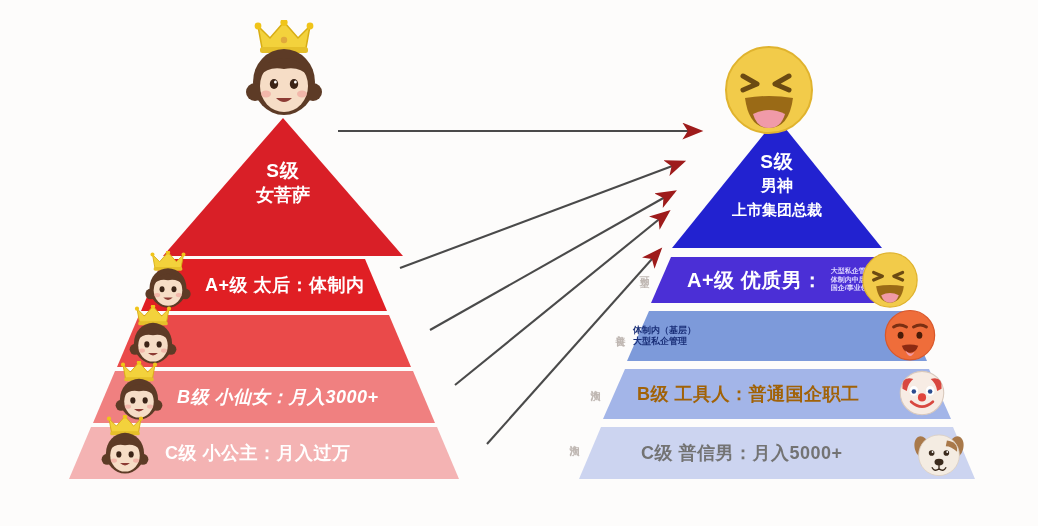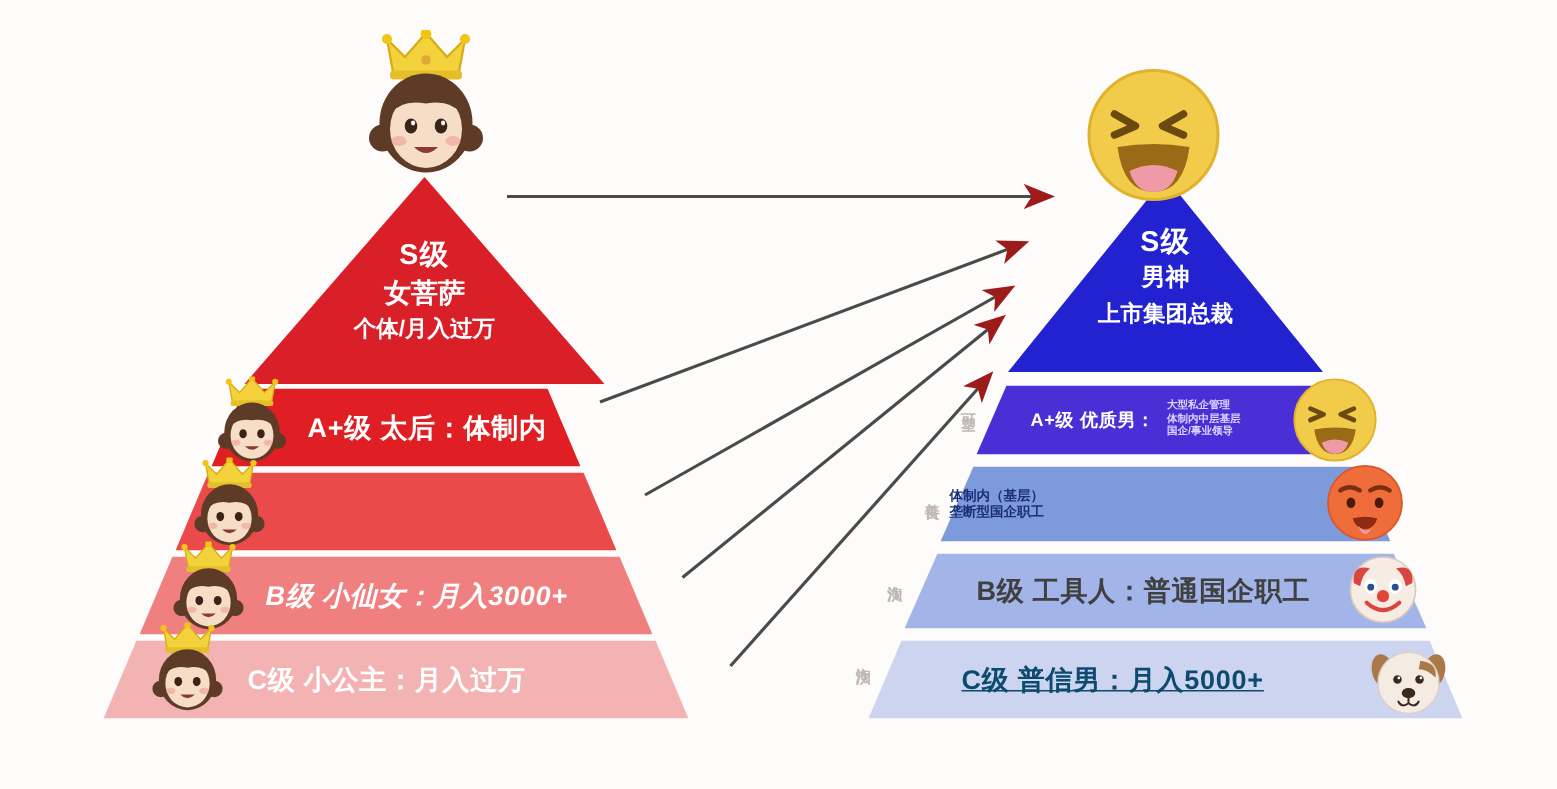--- a/index.html
+++ b/index.html
@@ -134,21 +134,20 @@
 
         <path d="M40 78 Q48 86 56 78 Z" fill="#8c3b34"></path>
       </svg>
     </div>
 
     <div id="left-apex-wrap">
       <div id="left-apex"></div>
       <div id="left-apex-text">
         <div class="l1">S级</div>
         <div class="l2">女菩萨</div>
-        <div class="l3">个体/月入过万</div>
       </div>
     </div>
 
     <div class="tier ltier" style="left:141px;top:259px;width:246px;height:52px;">
       <svg class="tier-shape" viewBox="0 0 246 52" preserveAspectRatio="none">
         <polygon points="22,0 224,0 246,52 0,52" fill="#e01f24"></polygon>
       </svg>
       <span class="tier-label" style="margin-left:64px;">A+级 太后：体制内</span>
       <div class="emo" style="left:-2px;top:-8px;">
         <svg width="58" height="62" viewBox="0 0 96 104">
@@ -267,79 +266,79 @@
         <div class="l1">S级</div>
         <div class="l2">男神</div>
         <div class="l3">上市集团总裁</div>
       </div>
     </div>
 
     <div class="tier rtier" style="left:651px;top:257px;width:252px;height:46px;">
       <svg class="tier-shape" viewBox="0 0 252 46" preserveAspectRatio="none">
         <polygon points="20,0 232,0 252,46 0,46" fill="#4b2fd6"></polygon>
       </svg>
-      <span class="tier-label" style="margin-left:36px;font-size:12px;">A+级 优质男：</span>
+      <span class="tier-label" style="margin-left:36px;font-size:20px;">A+级 优质男：</span>
       <span class="sub3" style="color:#dcd4ff;">大型私企管理
 体制内中层基层
 国企/事业领导</span>
       <div class="emo" style="right:-16px;top:-6px;">
         <svg width="58" height="58" viewBox="0 0 92 92">
           <circle cx="46" cy="46" r="43" fill="#f2cb4a" stroke="#e0b32e" stroke-width="2"></circle>
           <path d="M20 34 L34 40 L20 46" stroke="#6b4a12" stroke-width="5" fill="none" stroke-linecap="round" stroke-linejoin="round"></path>
           <path d="M66 34 L52 40 L66 46" stroke="#6b4a12" stroke-width="5" fill="none" stroke-linecap="round" stroke-linejoin="round"></path>
           <path d="M24 56 Q46 52 68 56 Q64 82 46 82 Q28 82 24 56 Z" fill="#9a6a16"></path>
           <path d="M32 70 Q46 63 60 70 Q56 82 46 82 Q36 82 32 70 Z" fill="#f09aa8"></path>
         </svg>
       </div>
     </div>
 
     <div class="tier rtier" style="left:627px;top:311px;width:300px;height:50px;">
       <svg class="tier-shape" viewBox="0 0 300 50" preserveAspectRatio="none">
         <polygon points="22,0 278,0 300,50 0,50" fill="#7d9ada"></polygon>
       </svg>
       <span class="sub2" style="color:#1a2f78;">体制内（基层）
-垄断型国企职工</span>
+大型私企管理</span>
       <div class="emo" style="right:-10px;top:-4px;">
         <svg width="54" height="54" viewBox="0 0 92 92">
           <circle cx="46" cy="48" r="42" fill="#ef6d3a" stroke="#d9572a" stroke-width="2"></circle>
           <path d="M18 34 Q28 27 40 34" stroke="#7a2f12" stroke-width="5" fill="none" stroke-linecap="round"></path>
           <path d="M52 34 Q64 27 74 34" stroke="#7a2f12" stroke-width="5" fill="none" stroke-linecap="round"></path>
           <ellipse cx="30" cy="48" rx="5" ry="6" fill="#4a1c08"></ellipse>
           <ellipse cx="62" cy="48" rx="5" ry="6" fill="#4a1c08"></ellipse>
           <path d="M32 66 Q46 62 60 66 Q56 78 46 78 Q36 78 32 66 Z" fill="#8c2a12"></path>
           <path d="M38 74 Q46 92 54 76 Q48 84 38 74 Z" fill="#f09aa8"></path>
         </svg>
       </div>
     </div>
 
     <div class="tier rtier" style="left:603px;top:369px;width:348px;height:50px;">
       <svg class="tier-shape" viewBox="0 0 348 50" preserveAspectRatio="none">
         <polygon points="22,0 326,0 348,50 0,50" fill="#a3b5e8"></polygon>
       </svg>
-      <span class="tier-label" style="margin-left:48px;color:#404040;font-size:18px;">B级 工具人：普通国企职工</span>
+      <span class="tier-label" style="margin-left:34px;color:#a16207;font-size:18px;">B级 工具人：普通国企职工</span>
       <div class="emo" style="right:4px;top:-2px;">
         <svg width="50" height="50" viewBox="0 0 92 92">
           <circle cx="46" cy="48" r="40" fill="#f7ece4" stroke="#d9c9bd" stroke-width="2"></circle>
           <path d="M10 40 Q8 16 30 22 Q20 30 18 44 Z" fill="#d8473f"></path>
           <path d="M82 40 Q84 16 62 22 Q72 30 74 44 Z" fill="#d8473f"></path>
           <ellipse cx="31" cy="44" rx="8" ry="9" fill="#fff"></ellipse>
           <ellipse cx="61" cy="44" rx="8" ry="9" fill="#fff"></ellipse>
           <circle cx="31" cy="45" r="4.2" fill="#2c4d8f"></circle>
           <circle cx="61" cy="45" r="4.2" fill="#2c4d8f"></circle>
           <circle cx="46" cy="56" r="7.5" fill="#e0453c"></circle>
           <path d="M26 64 Q46 82 66 64" stroke="#d8473f" stroke-width="5" fill="none" stroke-linecap="round"></path>
         </svg>
       </div>
     </div>
 
     <div class="tier rtier" style="left:579px;top:427px;width:396px;height:52px;">
       <svg class="tier-shape" viewBox="0 0 396 52" preserveAspectRatio="none">
         <polygon points="22,0 374,0 396,52 0,52" fill="#ccd4f0"></polygon>
       </svg>
-      <span class="tier-label" style="margin-left:62px;color:#0c4a6e;font-size:18px;text-decoration:underline;">C级 普信男：月入5000+</span>
+      <span class="tier-label" style="margin-left:62px;color:#737373;font-size:18px;">C级 普信男：月入5000+</span>
       <div class="emo" style="right:10px;top:0px;">
         <svg width="52" height="52" viewBox="0 0 92 92">
           <ellipse cx="16" cy="36" rx="13" ry="20" fill="#a9794a" transform="rotate(-14 16 36)"></ellipse>
           <ellipse cx="76" cy="36" rx="13" ry="20" fill="#a9794a" transform="rotate(14 76 36)"></ellipse>
           <circle cx="46" cy="50" r="36" fill="#f4ece2" stroke="#ddd0c2" stroke-width="1.5"></circle>
           <path d="M60 24 Q80 26 78 44 Q68 34 58 34 Z" fill="#a9794a"></path>
           <circle cx="33" cy="46" r="5" fill="#3a2a1c"></circle>
           <circle cx="59" cy="46" r="5" fill="#3a2a1c"></circle>
           <circle cx="34.6" cy="44.2" r="1.6" fill="#fff"></circle>
           <circle cx="60.6" cy="44.2" r="1.6" fill="#fff"></circle>

